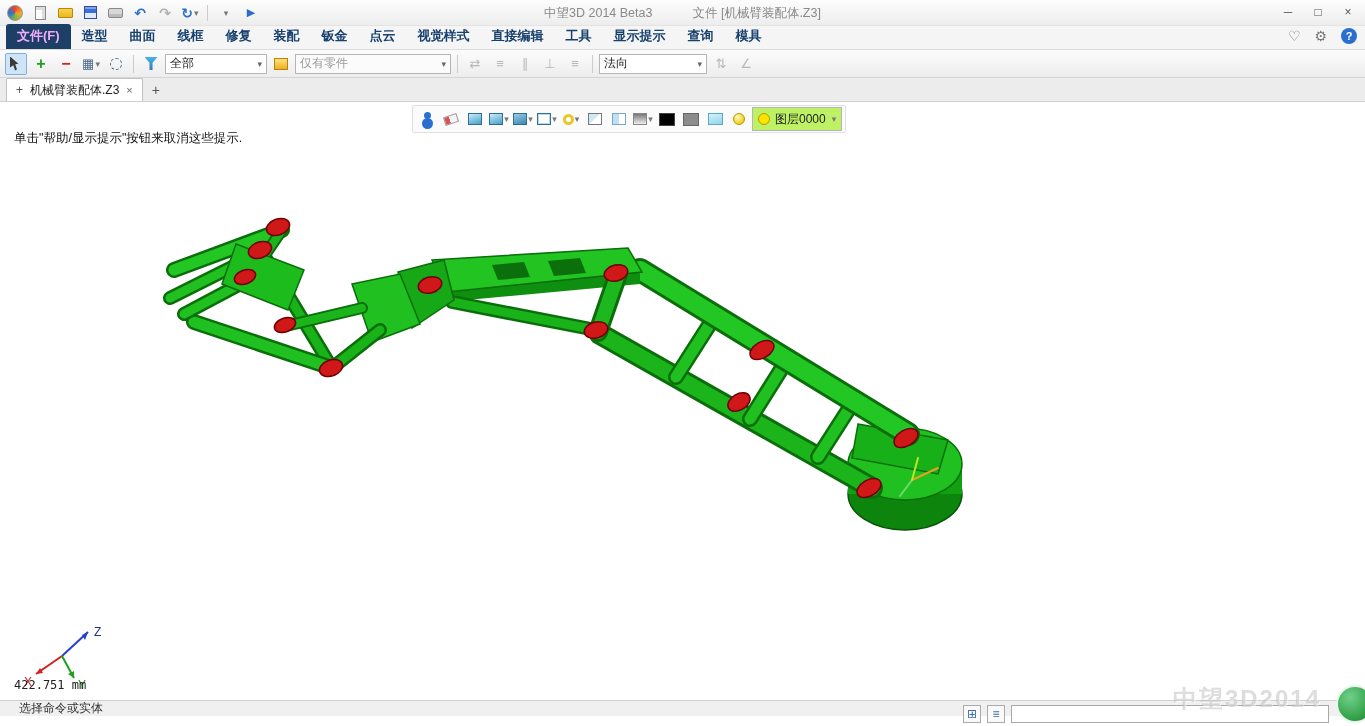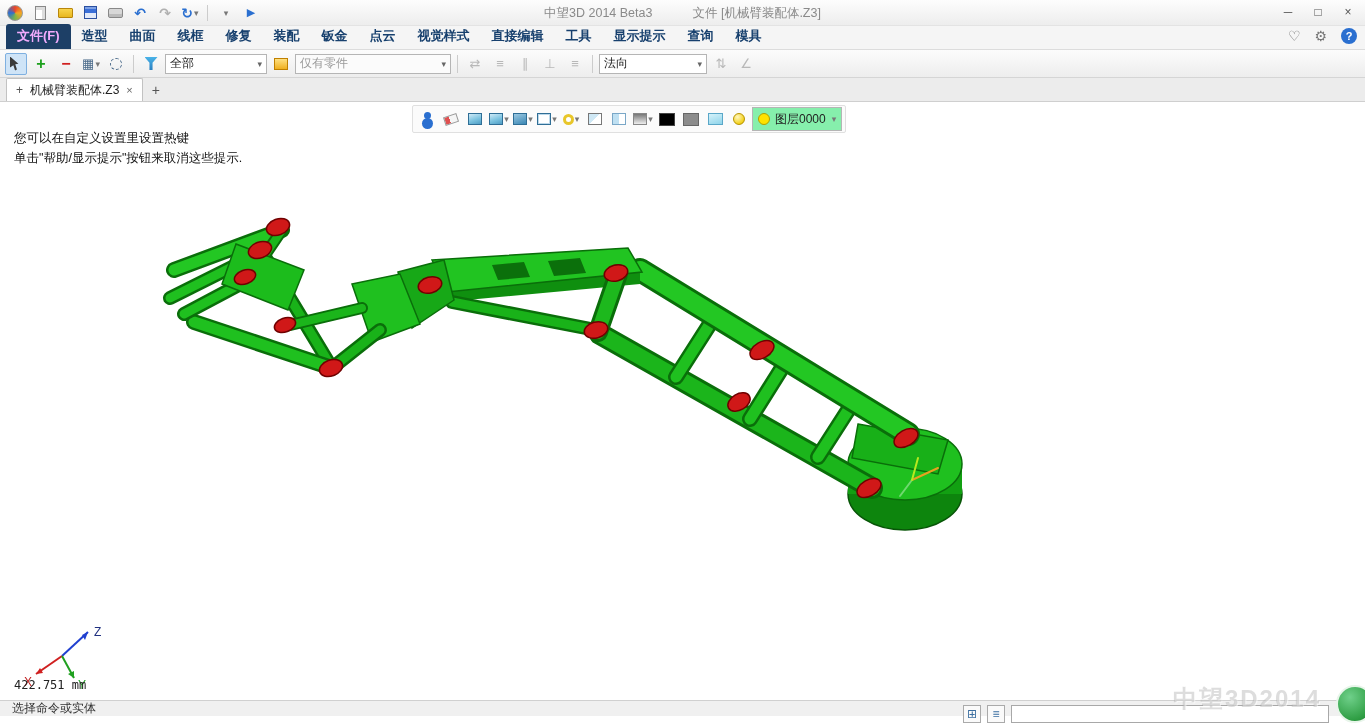--- a/index.html
+++ b/index.html
@@ -68,26 +68,26 @@
   .cube.wire { background:#fff; box-shadow:inset 0 0 0 1px #bcd8ea; }
   .ring { width:11px; height:11px; border-radius:50%; border:3px solid #e8c62a; background:#fff; }
   .section { width:14px; height:12px; border:1px solid #777; background:linear-gradient(135deg,#cfe8f5 50%,#fff 50%); }
   .half { width:14px; height:12px; border:1px solid #7aa7c7; background:linear-gradient(90deg,#bfe0f2 50%,#fff 50%); }
   .bgicon { width:14px; height:12px; background:linear-gradient(#777,#eee); border:1px solid #888; }
   .swb { width:16px; height:13px; background:#000; border:1px solid #444; }
   .swg { width:16px; height:13px; background:#8c8c8c; border:1px solid #666; }
   .swc { width:15px; height:12px; background:linear-gradient(160deg,#d6f2fa,#8ed4ea); border:1px solid #5aa7c8; }
   .bulb { width:12px; height:12px; border-radius:50%; background:radial-gradient(circle at 35% 30%,#fff7c0,#f3d11d 70%,#caa500); border:1px solid #b89400; }
   .ycirc { width:12px; height:12px; border-radius:50%; background:#ffe200; border:1px solid #b0a000; }
-  .layercombo { display:flex; align-items:center; gap:5px; border:1px solid #b5b5b5; background:#86efac; height:21px; padding:11px 5px; }
+  .layercombo { display:flex; align-items:center; gap:5px; border:1px solid #b5b5b5; background:#bef264; height:21px; padding:11px 5px; }
   .triadwrap { position:absolute; left:22px; top:518px; }
   .measure { position:absolute; left:14px; top:576px; font-family:"DejaVu Sans Mono",monospace; font-size:12px; color:#222; }
 
   
-  .statusbar { position:relative; height:16px; background:#f0f0f0; border-top:1px solid #d0d0d0; display:flex; align-items:center; padding-left:12px; }
+  .statusbar { position:relative; height:16px; background:#f0f0f0; border-top:1px solid #d0d0d0; display:flex; align-items:center; padding-left:19px; }
   .statusmsg { color:#333; }
   .statusright { position:absolute; right:36px; top:0; height:26px; display:flex; align-items:center; gap:6px; }
   .sicon { width:18px; height:18px; border:1px solid #aaa; background:#fafafa; display:flex; align-items:center; justify-content:center; color:#3a6ea0; font-size:12px; }
   .cmdinput { width:318px; height:18px; border:1px solid #a8a8a8; background:#fff; font-size:12px; padding:0 4px; }
   .watermark { position:absolute; right:44px; bottom:1px; font-size:24px; font-weight:bold; color:rgba(170,170,170,.4); text-shadow:1px 1px 0 rgba(255,255,255,.6); pointer-events:none; letter-spacing:2px; }
   .badge { position:absolute; right:-9px; bottom:-7px; width:38px; height:38px; border-radius:50%; background:radial-gradient(circle at 35% 30%,#6fd08a,#2f9e44 70%,#1f7a33); border:2px solid #e8f5ea; }
 </style>
 </head>
 <body>
 
@@ -201,21 +201,20 @@
       <span style="color:#555">+</span>
       <span>机械臂装配体.Z3</span>
       <span class="x">×</span>
     </div>
     <span class="newtab">+</span>
   </div>
 
   <div class="canvas">
 
     <div class="hint">
-      <div>您可以在自定义设置里设置热键</div>
       <div>单击"帮助/显示提示"按钮来取消这些提示.</div>
     </div>
 
     <div class="floatbar">
       <span class="fi">
           <span class="figure"></span>
         </span>
       <span class="fi">
           <span class="eraser"></span>
         </span>

